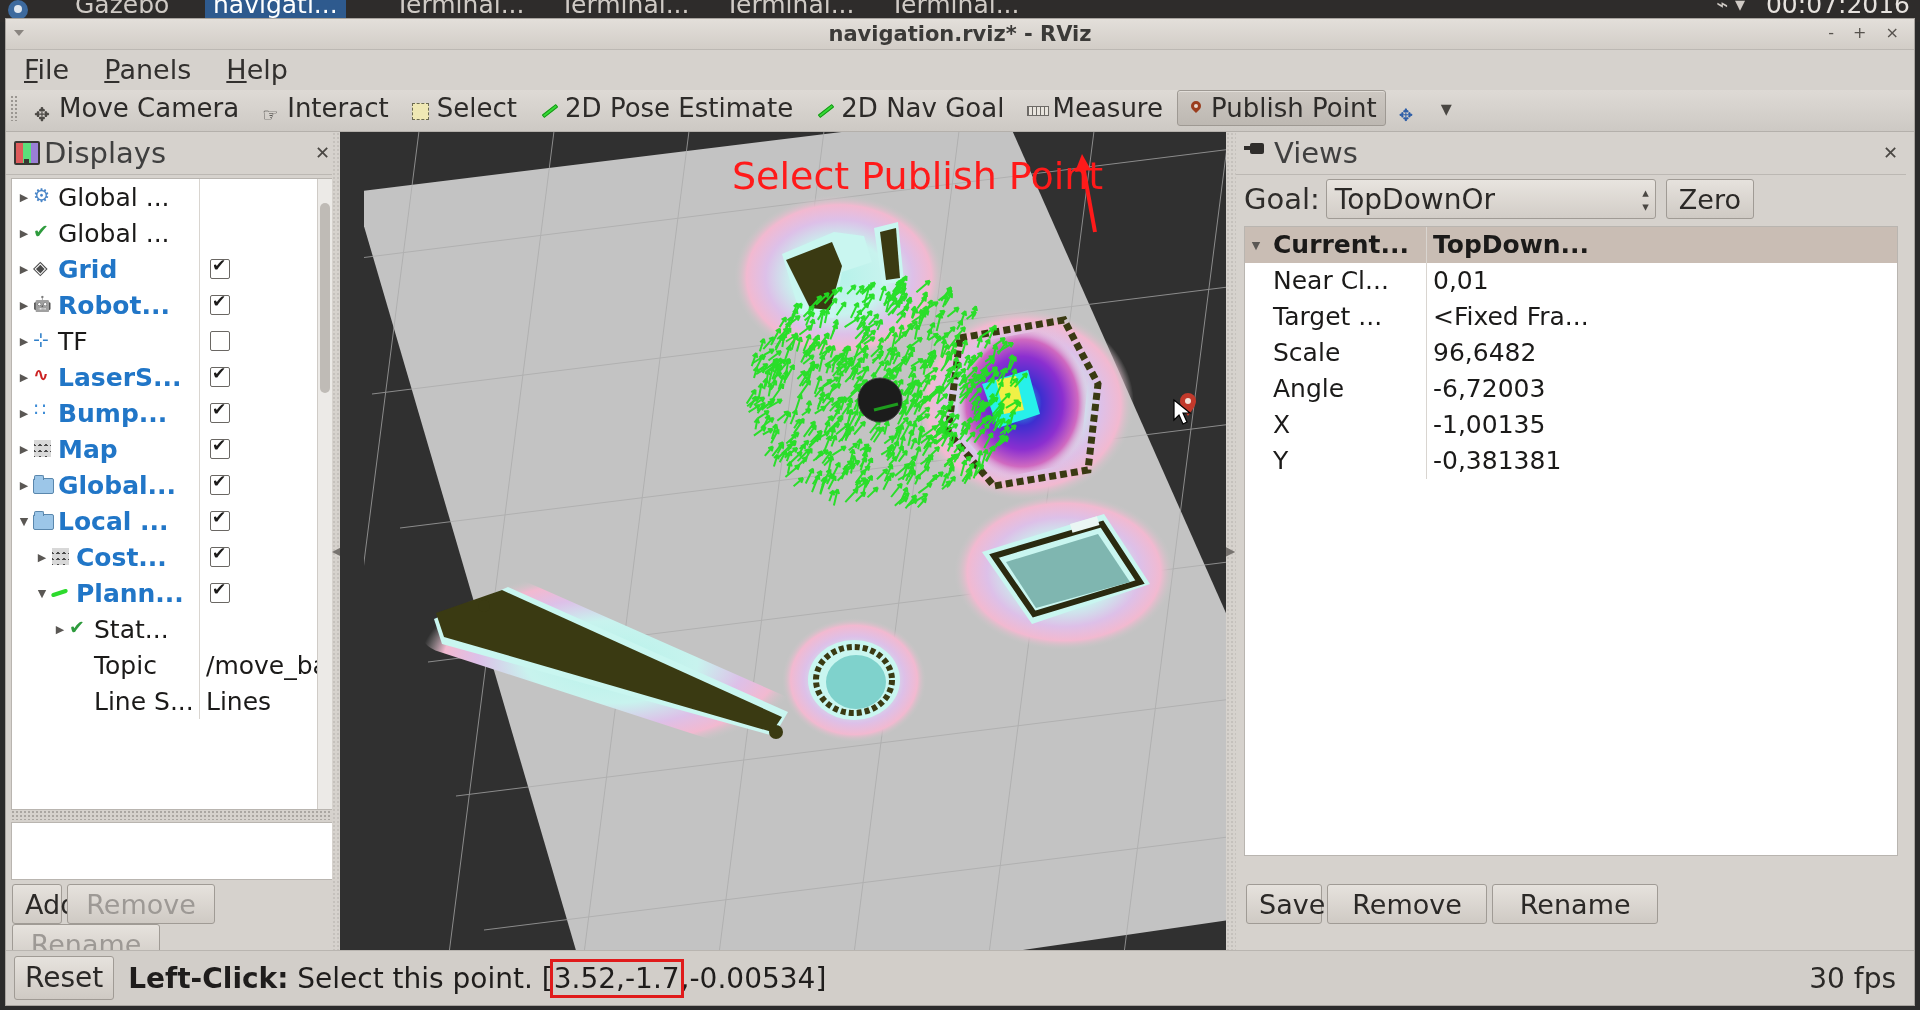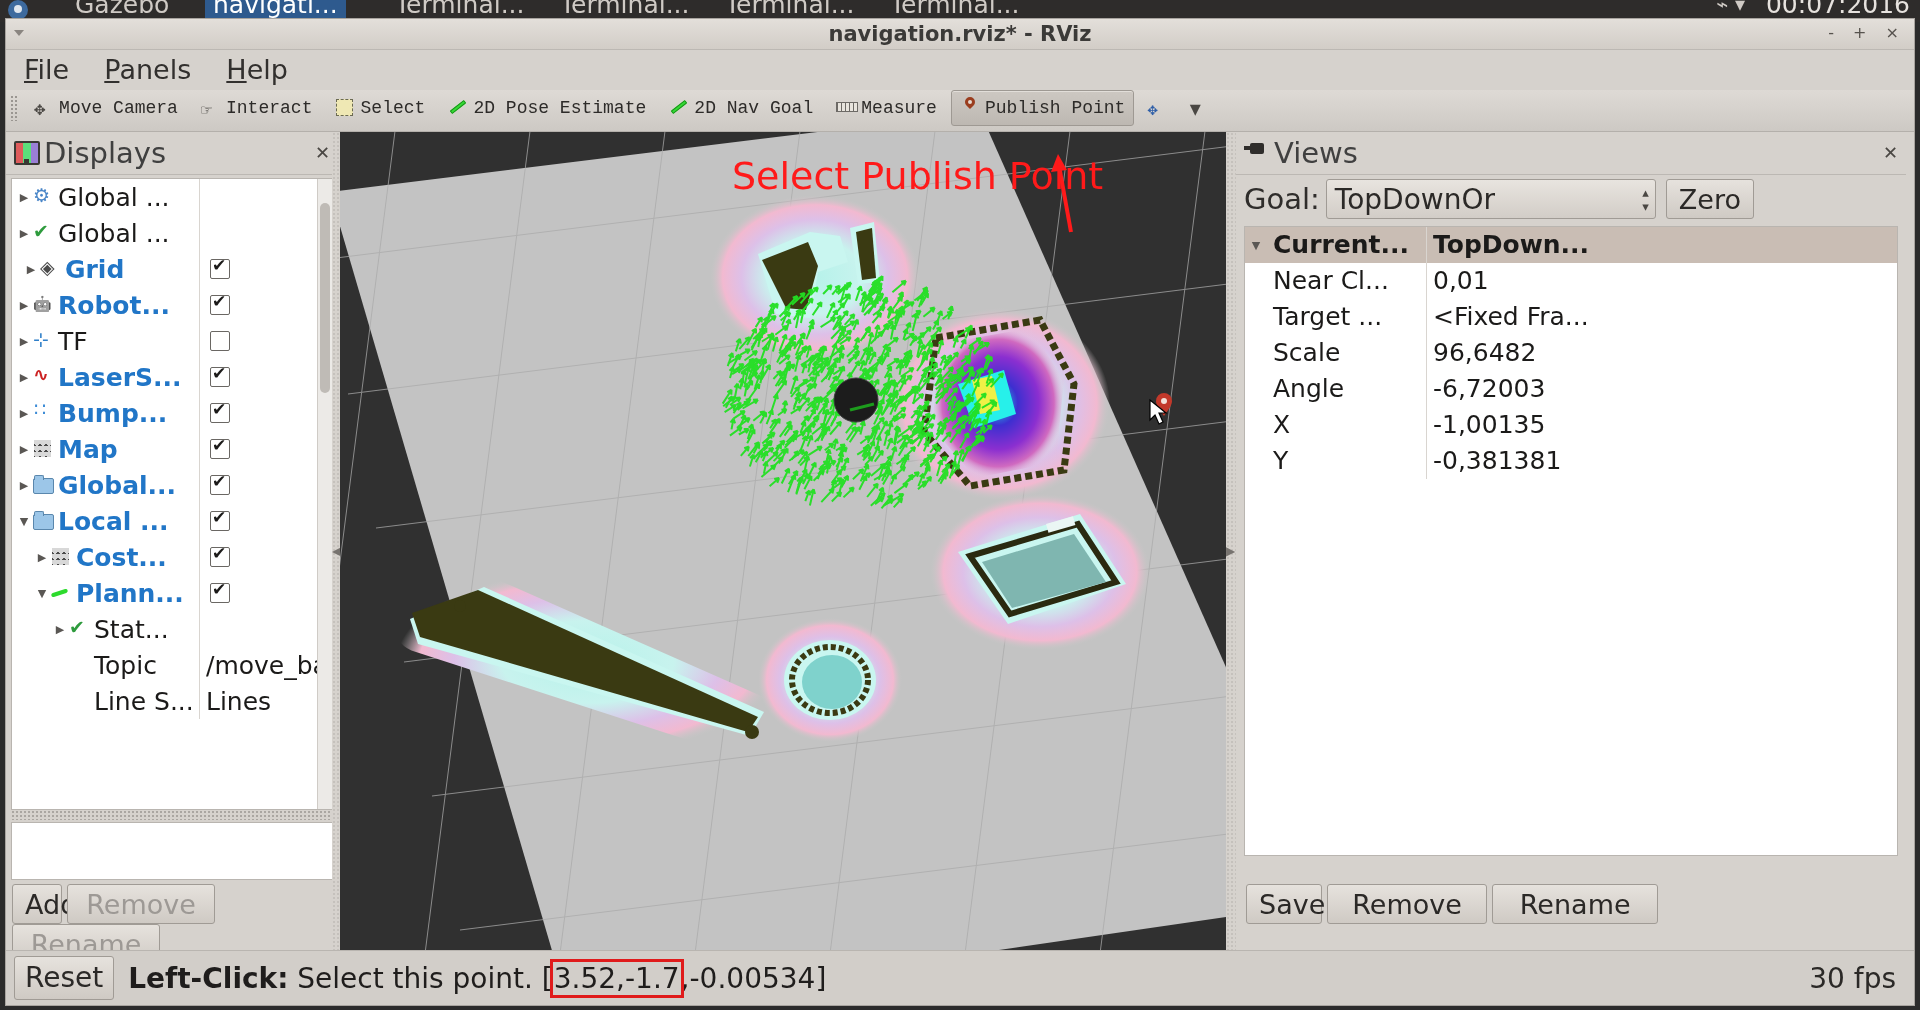--- a/index.html
+++ b/index.html
@@ -79,22 +79,22 @@
     border-bottom: 1px solid #b4b0ab;
     white-space: nowrap; padding-left: 4px; box-sizing: border-box;
   }
   .tb-grip{
     display:inline-block; width:8px; height:26px; vertical-align: middle;
     background-image: radial-gradient(#9a9691 1px, transparent 1px);
     background-size: 4px 4px; margin-right:2px;
   }
   .tb-item {
     display:inline-block; vertical-align: middle; height: 34px; line-height:34px;
-    font-size: 18px; color: #2d2b29; padding: 0 8px; border-radius: 3px;
-    border: 1px solid transparent; cursor: default; font-family: Liberation Mono, monospace;
+    font-size: 26px; color: #2d2b29; padding: 0 8px; border-radius: 3px;
+    border: 1px solid transparent; cursor: default;
   }
   .tb-item.checked {
     background: linear-gradient(#cdc8c2,#bdb8b2);
     border: 1px solid #9e9993;
     box-shadow: inset 0 1px 0 #e2ded9;
   }
   .tb-ico { display:inline-block; width: 20px; height: 20px; vertical-align: -3px; margin-right:5px; position:relative;}
   .tb-more { display:inline-block; vertical-align: middle; font-size: 22px; color:#4a4743; padding:0 6px;}
 
   
@@ -396,21 +396,21 @@
               </div>
               <div class="trow">
                 <div class="name-col" style="padding-left: 4px;">
                   <span class="twist closed"></span>
                   <span class="titem-ico ico-checkgreen"></span>
                   <span class="tlabel">Global ...</span>
                 </div>
                 <div class="val-col"></div>
               </div>
               <div class="trow">
-                <div class="name-col" style="padding-left: 11px;">
+                <div class="name-col" style="padding-left: 4px;">
                   <span class="twist closed"></span>
                   <span class="titem-ico ico-grid3d"></span>
                   <span class="tlabel blue">Grid</span>
                 </div>
                 <div class="val-col">
                   <span class="cbx on"></span>
                 </div>
               </div>
               <div class="trow">
                 <div class="name-col" style="padding-left: 4px;">
@@ -552,21 +552,21 @@
           <span class="btn" style="width:50px">Add</span>
           <span class="btn disabled" style="width:148px">Remove</span>
           <span class="btn disabled" style="width:148px">Rename</span>
         </div>
       </div>
 
       <div class="vp-splitter-left" style="left:326px; top:0; height:840px;">
         <div class="vp-arrow" style="left:0px; top:412px;">◀</div>
       </div>
 
-      <div class="viewport" style="left:334px; top:0; width:908px; height:840px;">
+      <div class="viewport" style="left:334px; top:0; width:908px; height:840px;padding-left:24px;">
         <svg width="886" height="840" viewBox="0 0 886 840">
           <defs>
             <clipPath id="vpclip">
                 <rect x="0" y="0" width="886" height="840"></rect>
               </clipPath>
             <radialGradient id="infl" cx="50%" cy="50%" r="50%">
               <stop offset="0%" stop-color="#b6f2ea"></stop>
               <stop offset="45%" stop-color="#c8f3ee"></stop>
               <stop offset="70%" stop-color="#ddc0e8"></stop>
               <stop offset="88%" stop-color="#f2b9d0"></stop>

